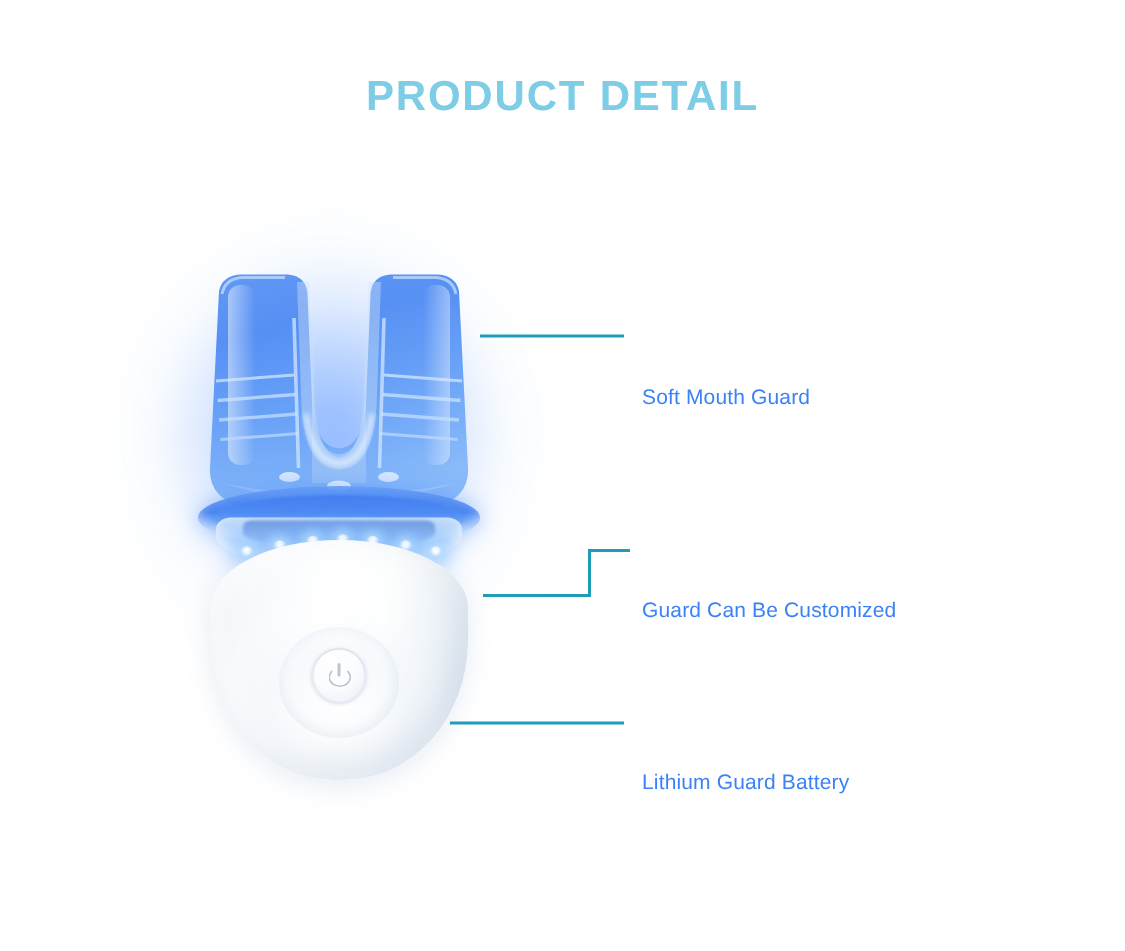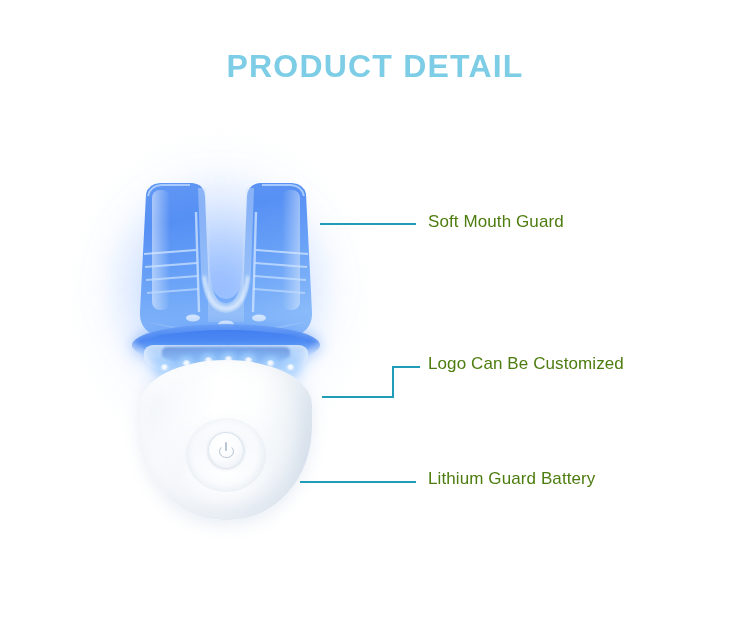--- a/index.html
+++ b/index.html
@@ -18,21 +18,21 @@
     overflow: hidden;
   }
 
   
   #title {
     position: absolute;
     left: 0;
     top: 48px;
     width: 750px;
     text-align: center;
-    font-size: 32px;
+    font-size: 28px;
     font-weight: bold;
     letter-spacing: 1.2px;
     color: #7ccde5;
     font-family: "Liberation Sans", sans-serif;
     white-space: nowrap;
   }
 
   
   #glow-halo {
     position: absolute;
@@ -272,24 +272,25 @@
     position: absolute;
     background: #1f9cb8;
   }
   .conn-h { height: 1.6px; }
   .conn-v { width: 1.6px; }
 
   
   .label {
     position: absolute;
     font-family: "Liberation Sans", sans-serif;
-    font-size: 17px;
-    color: #4d7c0f;
+    font-size: 14px;
+    color: #3b82f6;
     white-space: nowrap;
     letter-spacing: 0.1px;
+    margin-top: 44px;
   }
 </style>
 </head>
 <body>
 
 <div id="page">
 
   <div id="title">PRODUCT DETAIL</div>
 
   <div id="glow-halo"></div>
@@ -425,18 +426,18 @@
       </div>
     </div>
   </div>
 
   <div class="conn conn-h" style="left:320px; top:223px; width:96px;"></div>
   <div class="label" style="left:428px; top:212px;">Soft Mouth Guard</div>
 
   <div class="conn conn-h" style="left:322px; top:396px; width:72px;"></div>
   <div class="conn conn-v" style="left:392px; top:366px; height:32px;"></div>
   <div class="conn conn-h" style="left:392px; top:366px; width:28px;"></div>
-  <div class="label" style="left:428px; top:354px;">Logo Can Be Customized</div>
+  <div class="label" style="left:428px; top:354px;">Guard Can Be Customized</div>
 
   <div class="conn conn-h" style="left:300px; top:481px; width:116px;"></div>
   <div class="label" style="left:428px; top:469px;">Lithium Guard Battery</div>
 
 </div>
 
 </body></html>

